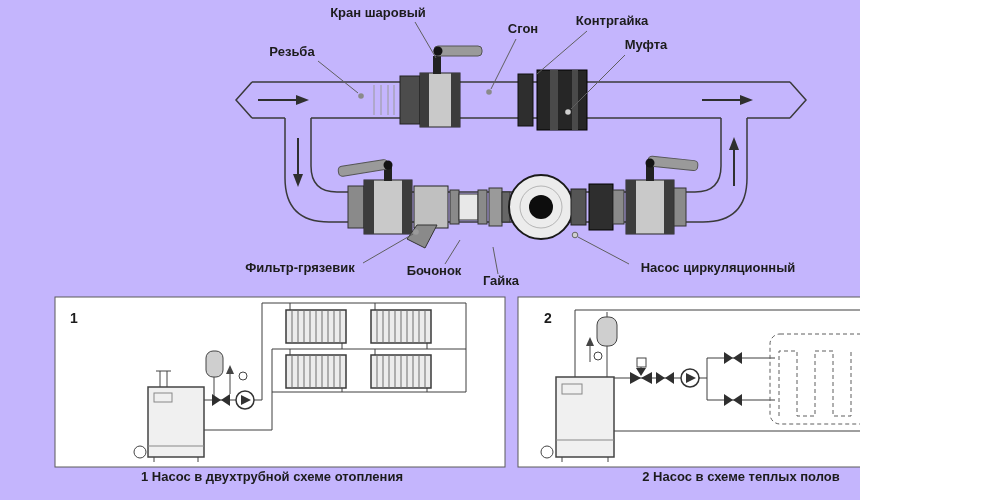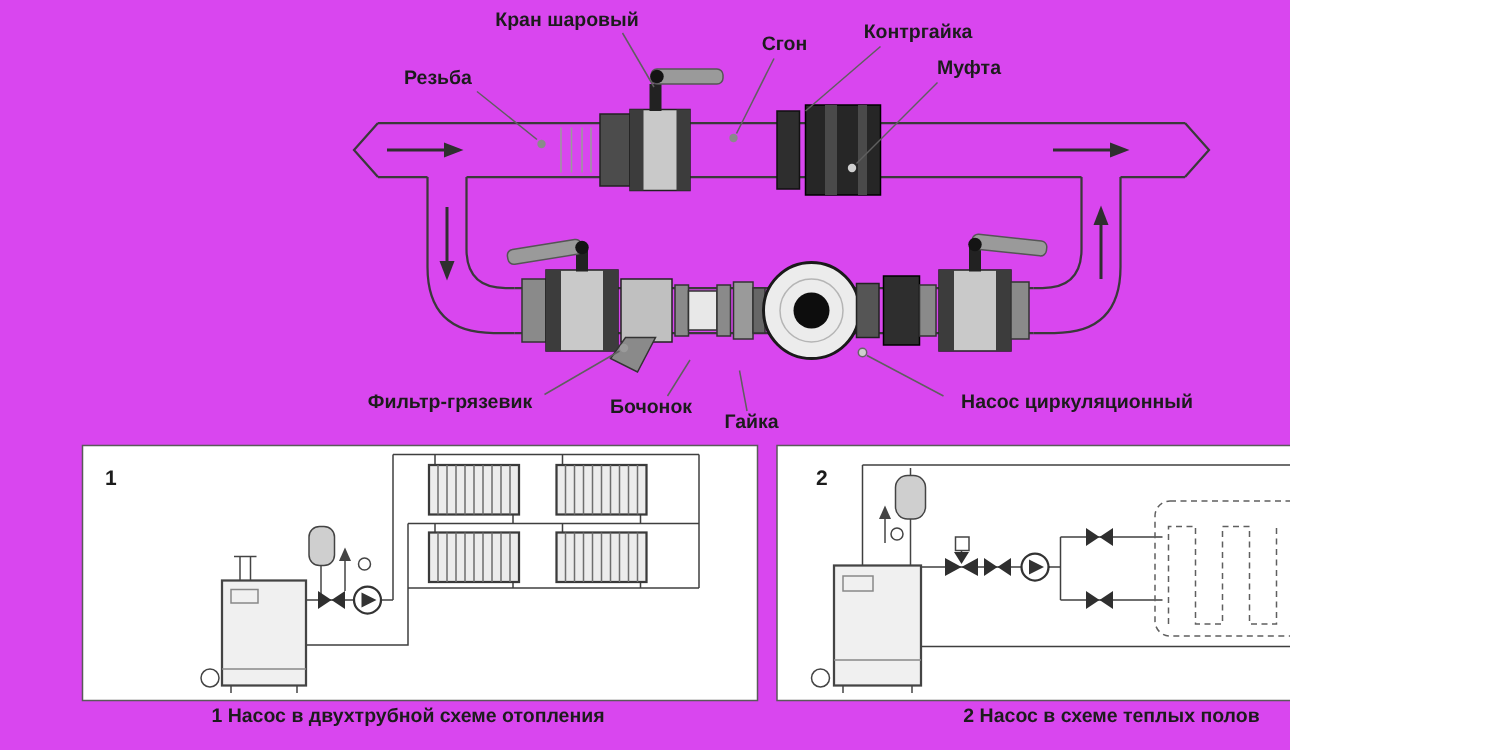--- a/index.html
+++ b/index.html
@@ -1,17 +1,17 @@
 <!DOCTYPE html>
 <html><head>
 <meta charset="utf-8">
 <style>
   * { margin:0; padding:0; box-sizing:border-box; }
   html,body { background:#ffffff; font-family:"Liberation Sans", sans-serif; }
-  .canvas { position:relative; width:860px; height:500px; background:#d946ef; overflow:hidden; }
+  .canvas { position:relative; width:860px; height:500px; background:#c4b5fd; overflow:hidden; }
   svg { display:block; }
   .lbl { font:700 13px "Liberation Sans", sans-serif; fill:#1c1c1c; }
   .cap { font:700 13px "Liberation Sans", sans-serif; fill:#1c1c1c; }
   .num { font:700 14px "Liberation Sans", sans-serif; fill:#1c1c1c; }
   .leader { stroke:#5f5f5f; stroke-width:1; }
   .pipe { stroke:#3a3a3a; stroke-width:1.5; fill:none; }
   .thin { stroke:#3f3f3f; stroke-width:1; fill:none; }
 </style>
 </head>
 <body>

